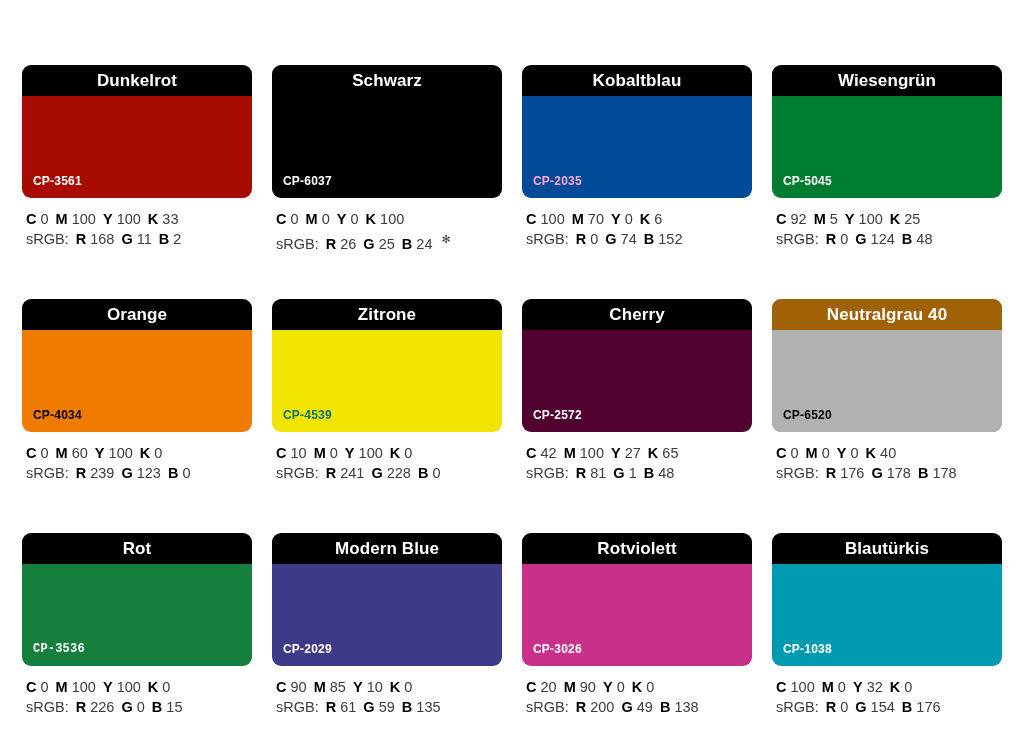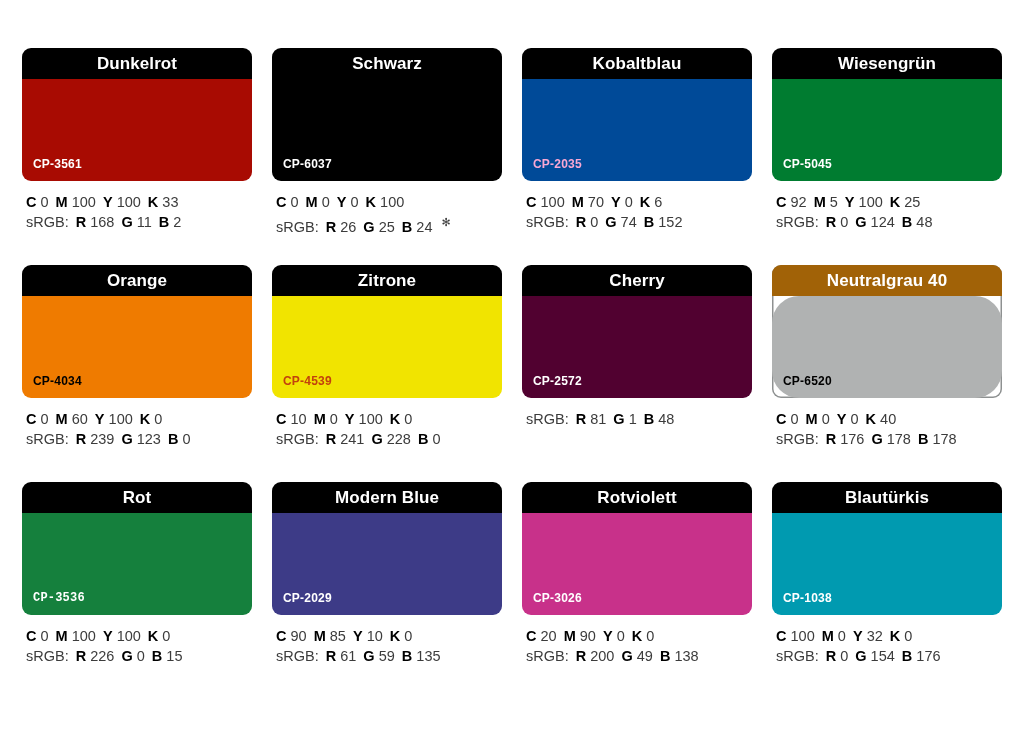--- a/index.html
+++ b/index.html
@@ -31,20 +31,21 @@
 
   
   .card {
     position: relative;
     height: 133px;
     border-radius: 9px;
     overflow: hidden;
     box-sizing: border-box;
     display: flex;
     flex-direction: column;
+    margin-top: 17px;
   }
   .card.outlined {
     box-shadow: inset 0 0 0 1.5px #8e9191;
   }
 
   .card-header {
     background: #000000;
     height: 31px;
     flex: 0 0 31px;
     display: flex;
@@ -180,47 +181,48 @@
         <div class="cap-line"><span class="pair"><span class="lbl">C</span> <span class="num">0</span></span><span class="pair"><span class="lbl">M</span> <span class="num">60</span></span><span class="pair"><span class="lbl">Y</span> <span class="num">100</span></span><span class="pair"><span class="lbl">K</span> <span class="num">0</span></span></div>
         <div class="cap-line"><span class="prefix pair">sRGB:</span><span class="pair"><span class="lbl">R</span> <span class="num">239</span></span><span class="pair"><span class="lbl">G</span> <span class="num">123</span></span><span class="pair"><span class="lbl">B</span> <span class="num">0</span></span></div>
       </div>
     </div>
     <div class="swatch-cell">
       <div class="card">
         <div class="card-header" style="background: rgb(0, 0, 0);">
           <span class="card-title">Zitrone</span>
         </div>
         <div class="card-body" style="background: rgb(241, 228, 0);">
-          <span class="card-code" style="color: #c2410c;">CP-4539</span>
+          <span class="card-code" style="color: #0f766e;">CP-4539</span>
         </div>
       </div>
       <div class="caption">
         <div class="cap-line"><span class="pair"><span class="lbl">C</span> <span class="num">10</span></span><span class="pair"><span class="lbl">M</span> <span class="num">0</span></span><span class="pair"><span class="lbl">Y</span> <span class="num">100</span></span><span class="pair"><span class="lbl">K</span> <span class="num">0</span></span></div>
         <div class="cap-line"><span class="prefix pair">sRGB:</span><span class="pair"><span class="lbl">R</span> <span class="num">241</span></span><span class="pair"><span class="lbl">G</span> <span class="num">228</span></span><span class="pair"><span class="lbl">B</span> <span class="num">0</span></span></div>
       </div>
     </div>
     <div class="swatch-cell">
       <div class="card">
         <div class="card-header" style="background: rgb(0, 0, 0);">
           <span class="card-title">Cherry</span>
         </div>
         <div class="card-body" style="background: rgb(81, 1, 48);">
           <span class="card-code" style="color: rgb(255, 255, 255);">CP-2572</span>
         </div>
       </div>
       <div class="caption">
+        <div class="cap-line"><span class="pair"><span class="lbl">C</span> <span class="num">42</span></span><span class="pair"><span class="lbl">M</span> <span class="num">100</span></span><span class="pair"><span class="lbl">Y</span> <span class="num">27</span></span><span class="pair"><span class="lbl">K</span> <span class="num">65</span></span></div>
         <div class="cap-line"><span class="prefix pair">sRGB:</span><span class="pair"><span class="lbl">R</span> <span class="num">81</span></span><span class="pair"><span class="lbl">G</span> <span class="num">1</span></span><span class="pair"><span class="lbl">B</span> <span class="num">48</span></span></div>
       </div>
     </div>
     <div class="swatch-cell">
       <div class="card outlined">
         <div class="card-header" style="background: #a16207;">
           <span class="card-title">Neutralgrau 40</span>
         </div>
-        <div class="card-body" style="background: rgb(176, 178, 178); border-radius: 27px;">
+        <div class="card-body" style="background: rgb(176, 178, 178);">
           <span class="card-code" style="color: rgb(0, 0, 0);">CP-6520</span>
         </div>
       </div>
       <div class="caption">
         <div class="cap-line"><span class="pair"><span class="lbl">C</span> <span class="num">0</span></span><span class="pair"><span class="lbl">M</span> <span class="num">0</span></span><span class="pair"><span class="lbl">Y</span> <span class="num">0</span></span><span class="pair"><span class="lbl">K</span> <span class="num">40</span></span></div>
         <div class="cap-line"><span class="prefix pair">sRGB:</span><span class="pair"><span class="lbl">R</span> <span class="num">176</span></span><span class="pair"><span class="lbl">G</span> <span class="num">178</span></span><span class="pair"><span class="lbl">B</span> <span class="num">178</span></span></div>
       </div>
     </div>
     <div class="swatch-cell">
       <div class="card">

